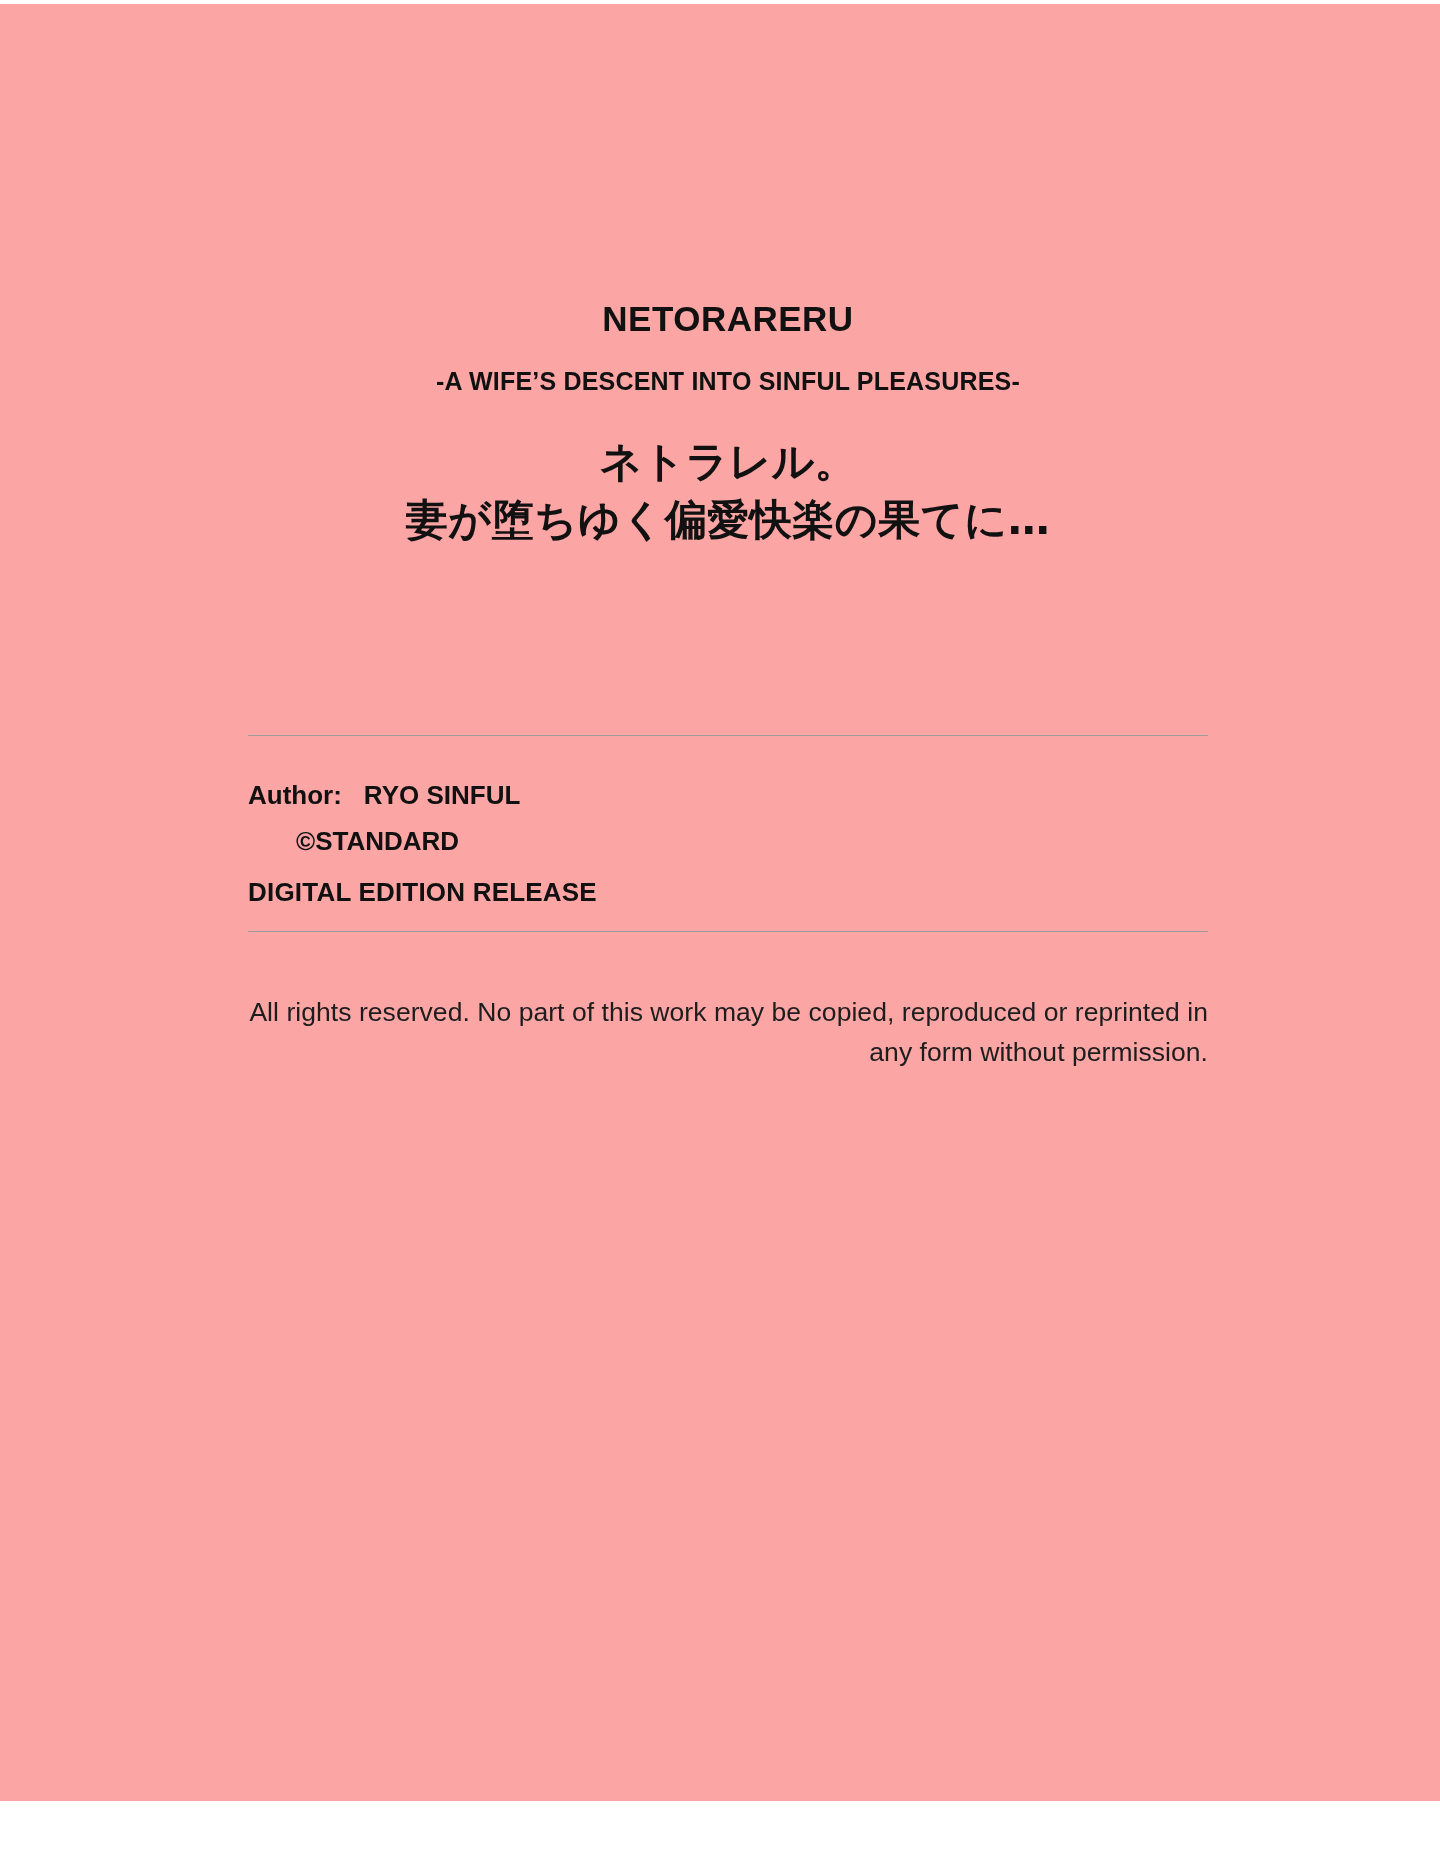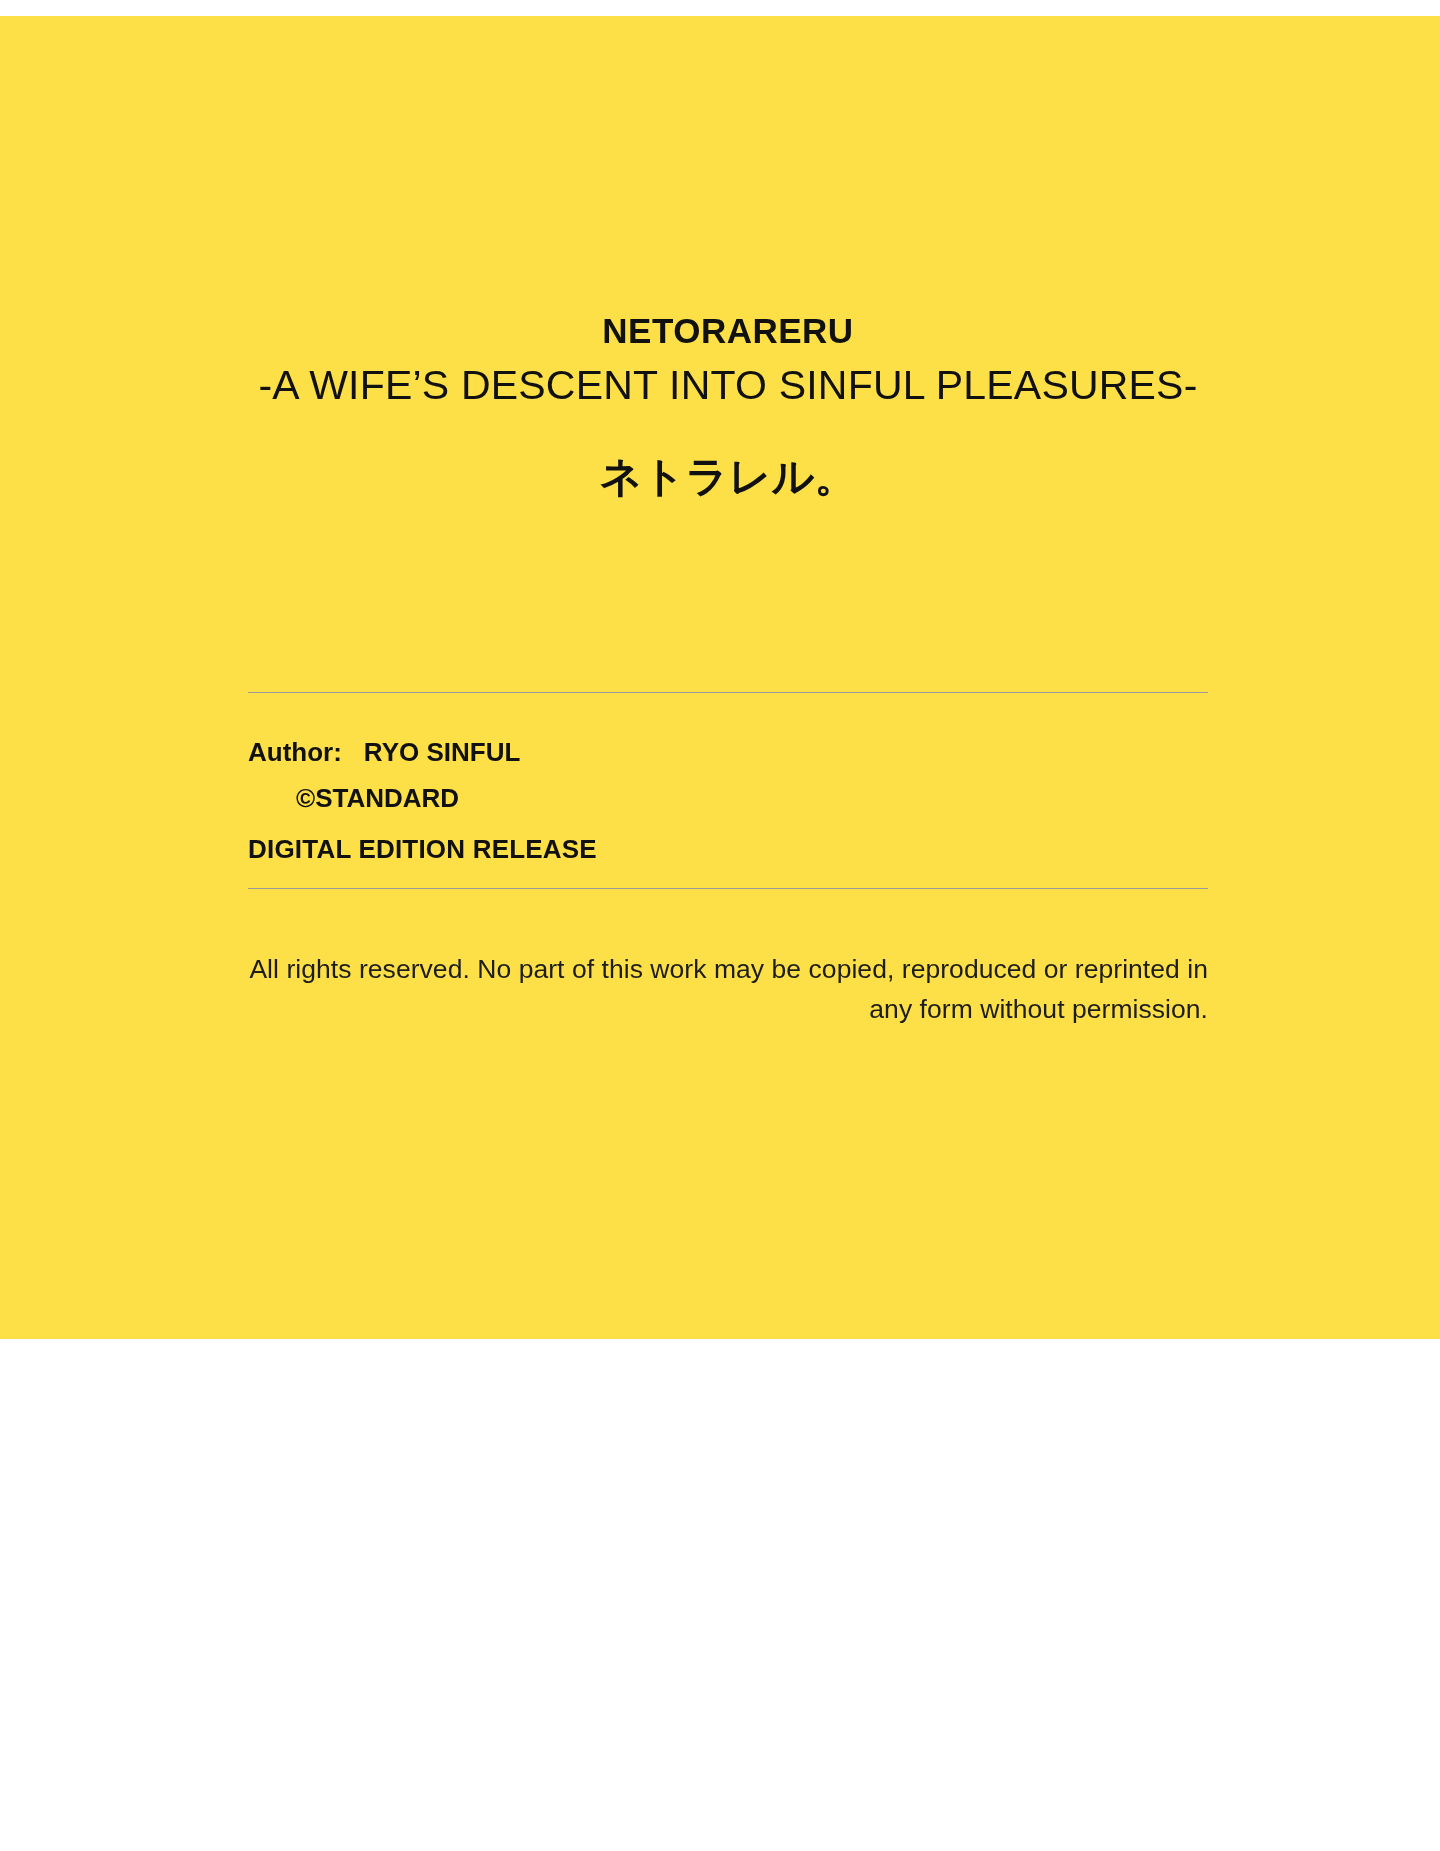--- a/index.html
+++ b/index.html
@@ -11,24 +11,24 @@
     width: 1440px;
     height: 1851px;
     font-family: "Liberation Sans", "DejaVu Sans", sans-serif;
     color: #1a1a1a;
     position: relative;
     overflow: hidden;
   }
   .page {
     position: absolute;
     left: 0;
-    top: 16px;
+    top: 4px;
     width: 1440px;
-    height: 1323px;
-    background: #fde047;
+    height: 1797px;
+    background: #fca5a5;
   }
   .content {
     position: absolute;
     left: 248px;
     top: 0;
     width: 960px;
   }
 
   
   .title-block {
@@ -36,25 +36,25 @@
     text-align: center;
   }
   .title-en-main {
     font-size: 35px;
     font-weight: bold;
     letter-spacing: 0.5px;
     line-height: 1.22;
     color: #111111;
   }
   .title-en-sub {
-    font-size: 41px;
-    font-weight: normal;
+    font-size: 25px;
+    font-weight: bold;
     letter-spacing: 0.2px;
     line-height: 1.3;
-    margin-top: 6px;
+    margin-top: 24px;
     color: #111111;
   }
   .title-jp {
     margin-top: 36px;
     font-family: "DejaVu Sans", "Liberation Sans", sans-serif;
     font-size: 42px;
     font-weight: bold;
     line-height: 1.38;
     color: #111111;
   }
@@ -122,20 +122,21 @@
 <body>
 
 <div class="page">
   <div class="content">
 
     <div class="title-block">
       <div class="title-en-main">NETORARERU</div>
       <div class="title-en-sub">-A WIFE’S DESCENT INTO SINFUL PLEASURES-</div>
       <div class="title-jp">
         <span class="jp-line-1">ネトラレル。</span>
+        <span class="jp-line-2">妻が堕ちゆく偏愛快楽の果てに…</span>
       </div>
     </div>
 
     <div class="rule top"></div>
 
     <div class="credits">
       <div class="credit-row">
         <span class="credit-label">Author:</span>
         <span class="credit-value">RYO SINFUL</span>
       </div>

